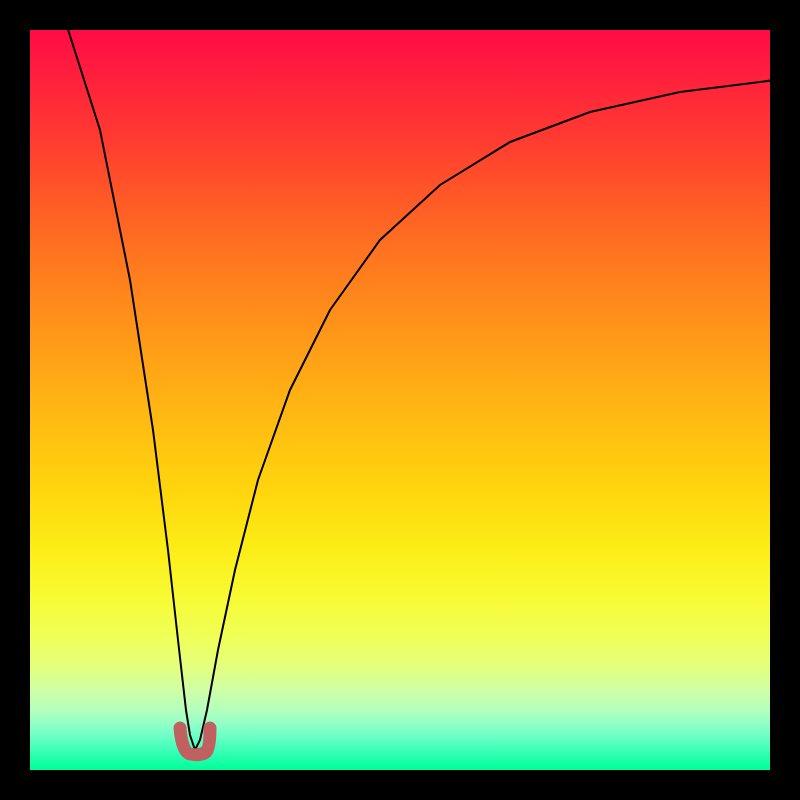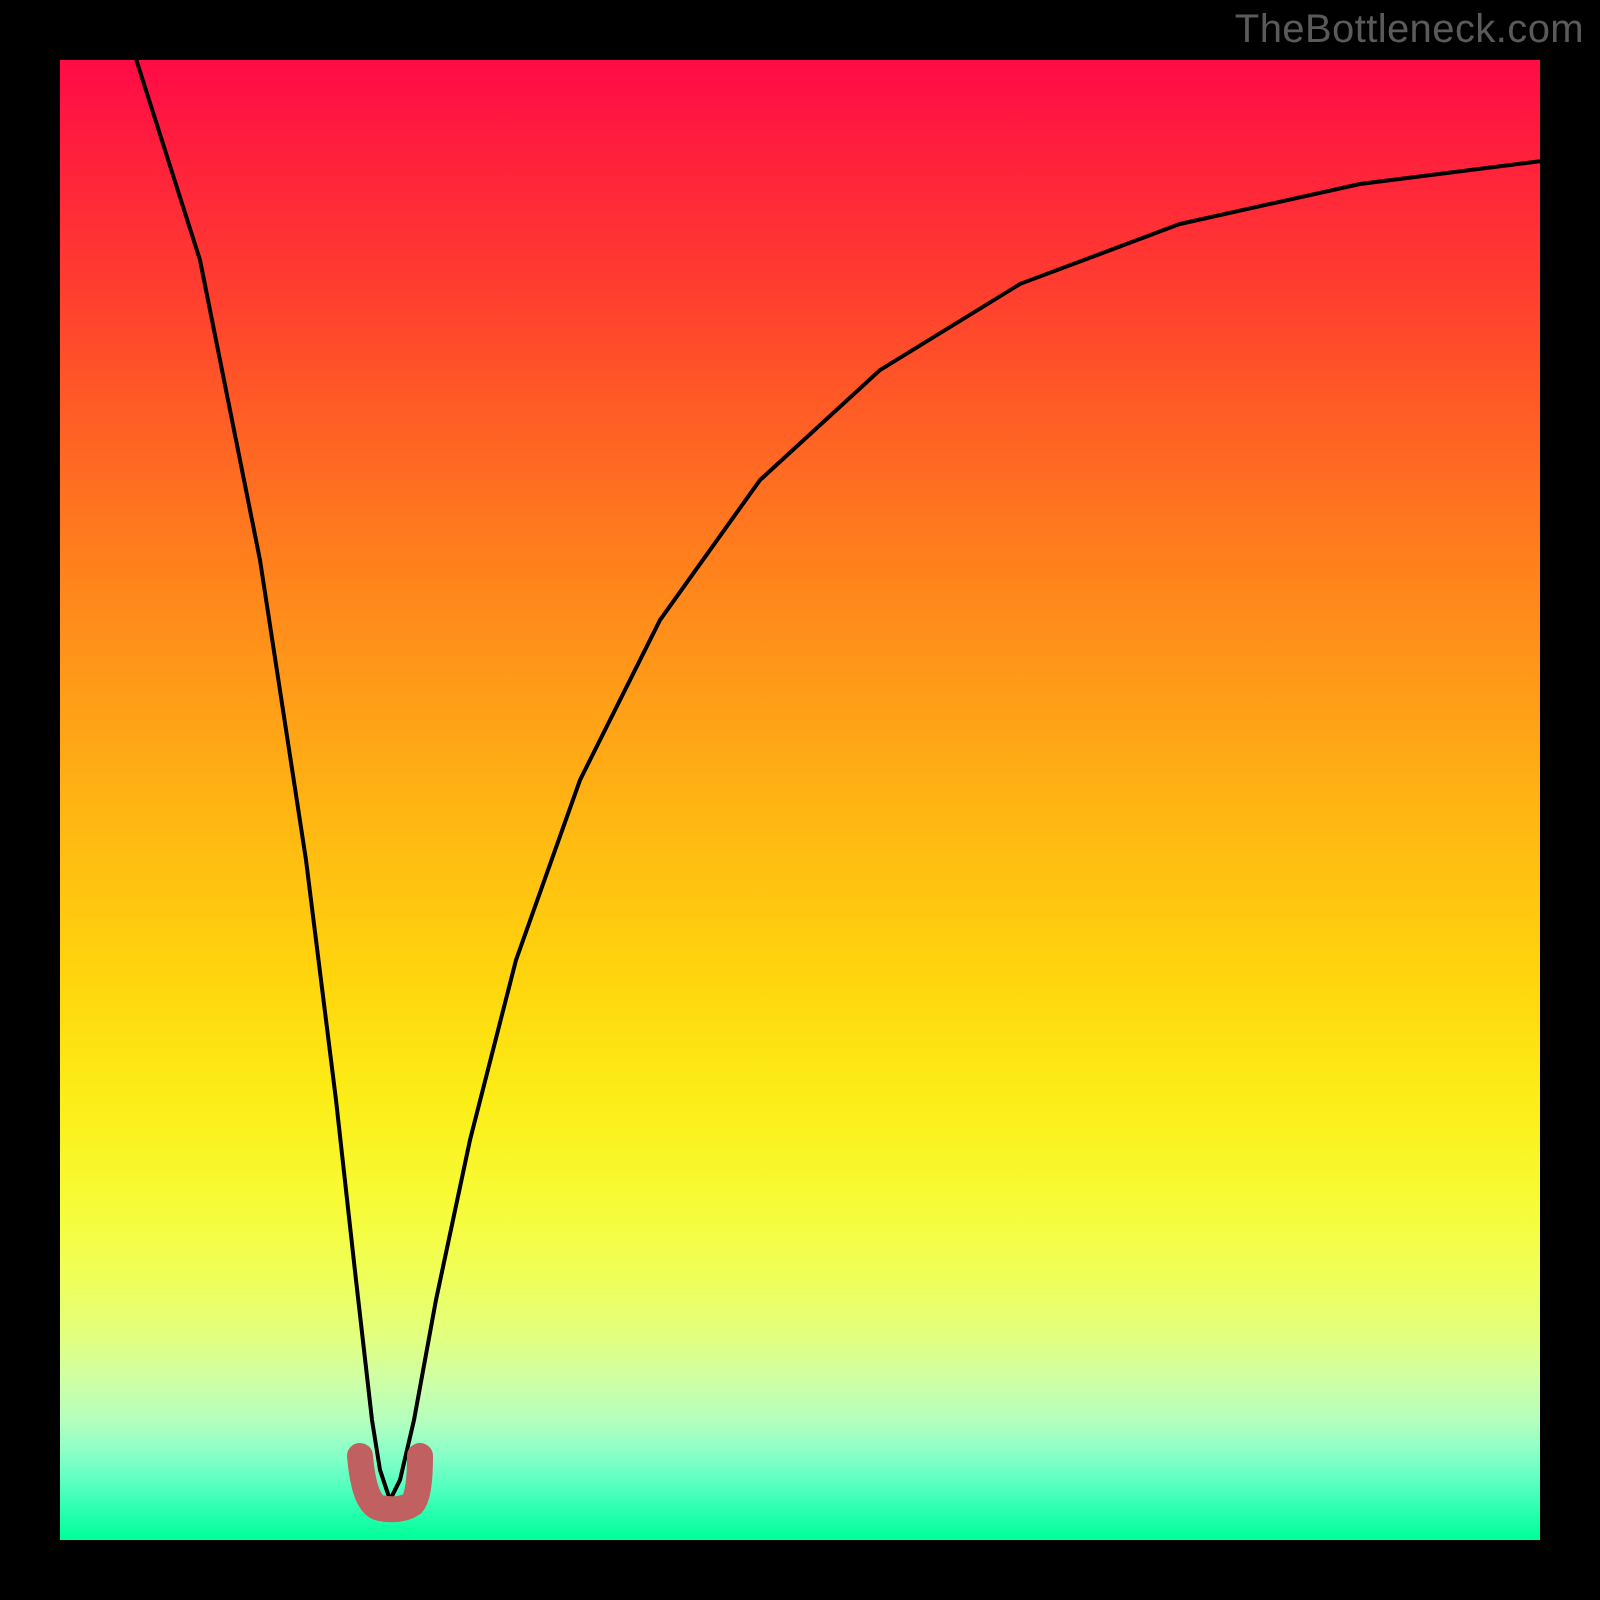--- a/index.html
+++ b/index.html
@@ -60,14 +60,13 @@
                L 650 62
                L 745 50"></path>
     </svg>
     <svg class="marker" viewBox="0 0 740 740">
       <path d="M 150 698
                Q 152 722 160 724
                Q 170 726 176 722
                Q 180 718 180 698"></path>
     </svg>
   </div>
-  <div class="watermark">TheBottleneck.com</div>
 </div>
 
 </body></html>

